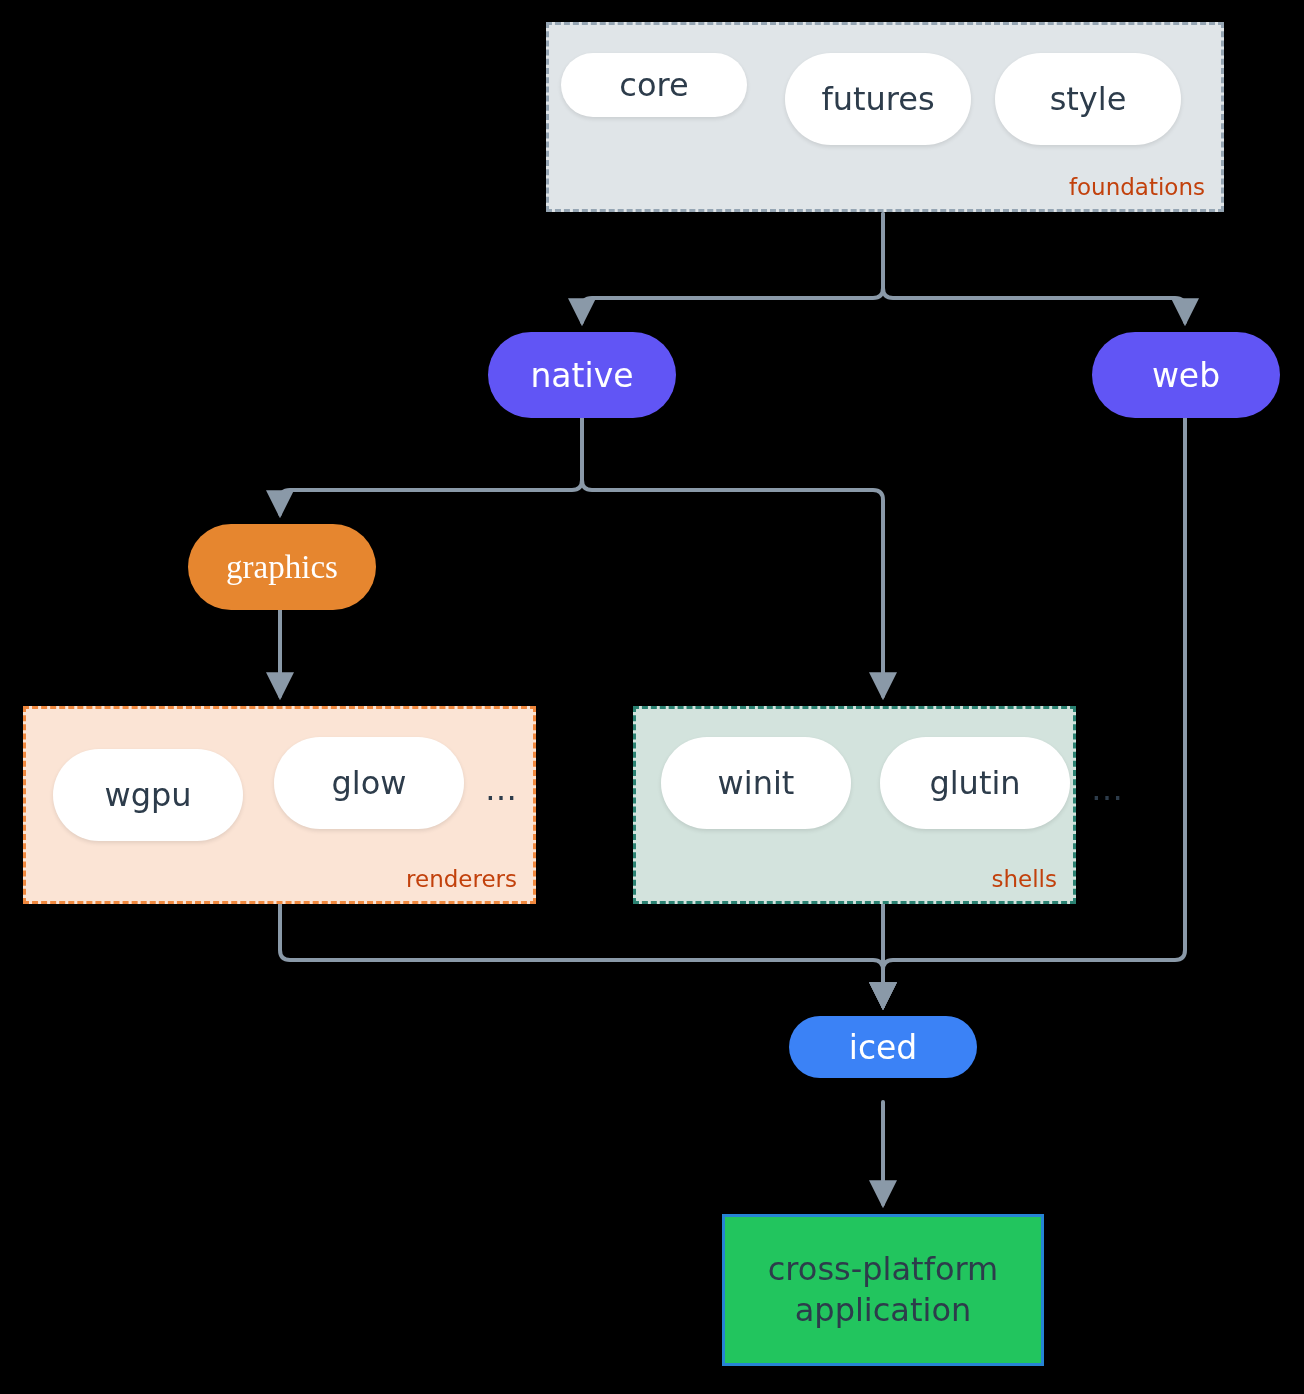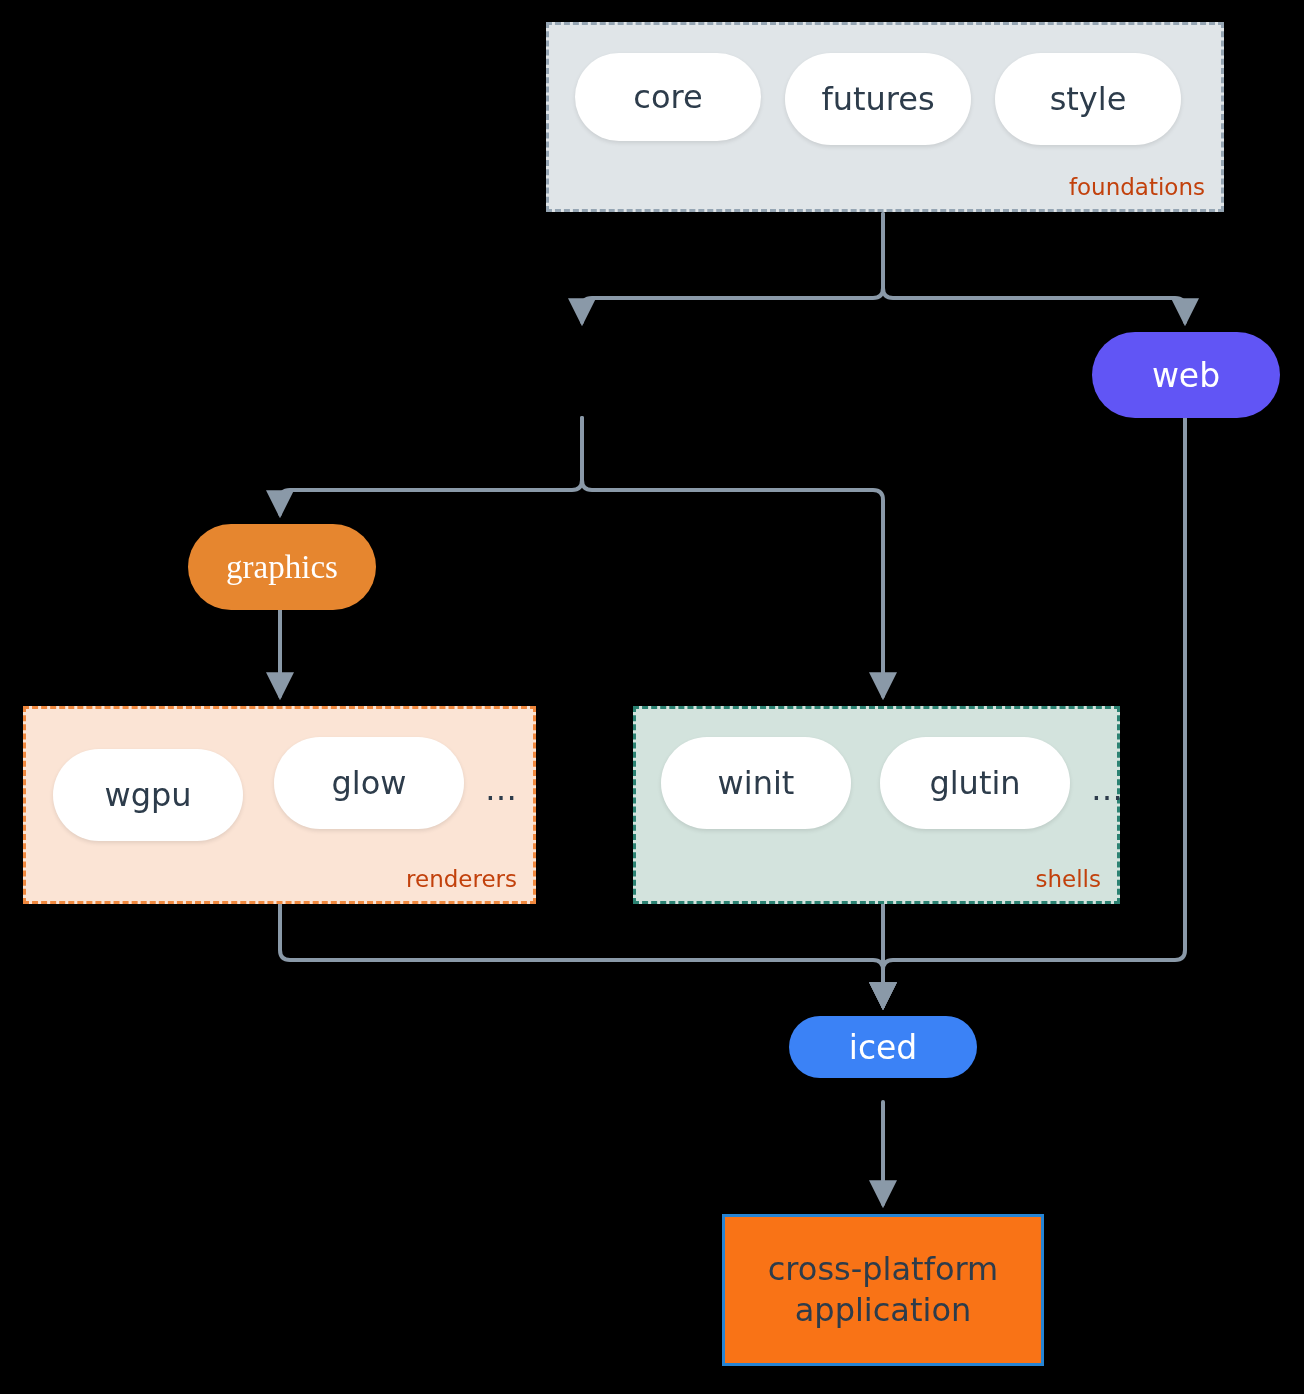--- a/index.html
+++ b/index.html
@@ -46,21 +46,21 @@
     left: 23px;
     top: 706px;
     width: 513px;
     height: 198px;
     background: #FBE4D5;
     border-color: #F0883E;
   }
   .cluster-shells {
     left: 633px;
     top: 706px;
-    width: 487px;
+    width: 443px;
     height: 198px;
     background: #D3E3DD;
     border-color: #2B8272;
   }
   .cluster-label {
     position: absolute;
     right: 16px;
     bottom: 9px;
     font-size: 23px;
     color: #c2410c;
@@ -127,21 +127,21 @@
     background: #3b82f6;
   }
   
   .node-rect {
     position: absolute;
     left: 722px;
     top: 1214px;
     width: 322px;
     height: 152px;
     box-sizing: border-box;
-    background: #f97316;
+    background: #22c55e;
     border: 3px solid #2684D4;
     display: flex;
     flex-direction: column;
     align-items: center;
     justify-content: center;
     color: #2D3C4B;
     font-size: 32px;
     line-height: 1.28;
     text-align: center;
   }
@@ -173,21 +173,21 @@
 
       <path d="M 883 904 L 883 1006" marker-end="url(#arrow)"></path>
 
       <path d="M 1185 418 L 1185 950 Q 1185 960 1175 960 L 893 960 Q 883 960 883 970 L 883 1006" marker-end="url(#arrow)"></path>
 
       <path d="M 883 1102 L 883 1204" marker-end="url(#arrow)"></path>
     </g>
   </svg>
 
   <div class="cluster cluster-foundations">
-    <div class="pill" style="left:26px; top:28px; width:186px; height:88px;">
+    <div class="pill" style="left:12px; top:28px; width:186px; height:64px;">
       <span>core</span>
     </div>
     <div class="pill" style="left:236px; top:28px; width:186px; height:92px;align-items:center;">
       <span>futures</span>
     </div>
     <div class="pill" style="left:446px; top:28px; width:186px; height:92px;">
       <span>style</span>
     </div>
     <div class="cluster-label">foundations</div>
   </div>
@@ -207,20 +207,23 @@
     <div class="pill" style="left:25px; top:28px; width:190px; height:92px;">
       <span>winit</span>
     </div>
     <div class="pill" style="left:244px; top:28px; width:190px; height:92px;">
       <span>glutin</span>
     </div>
     <div class="ellipsis" style="left:455px; top:64px;">…</div>
     <div class="cluster-label">shells</div>
   </div>
 
+  <div class="node-stadium node-native">
+    <span>native</span>
+  </div>
 
   <div class="node-stadium node-web">
     <span>web</span>
   </div>
 
   <div class="node-stadium node-graphics">
     <span>graphics</span>
   </div>
 
   <div class="node-stadium node-iced">

